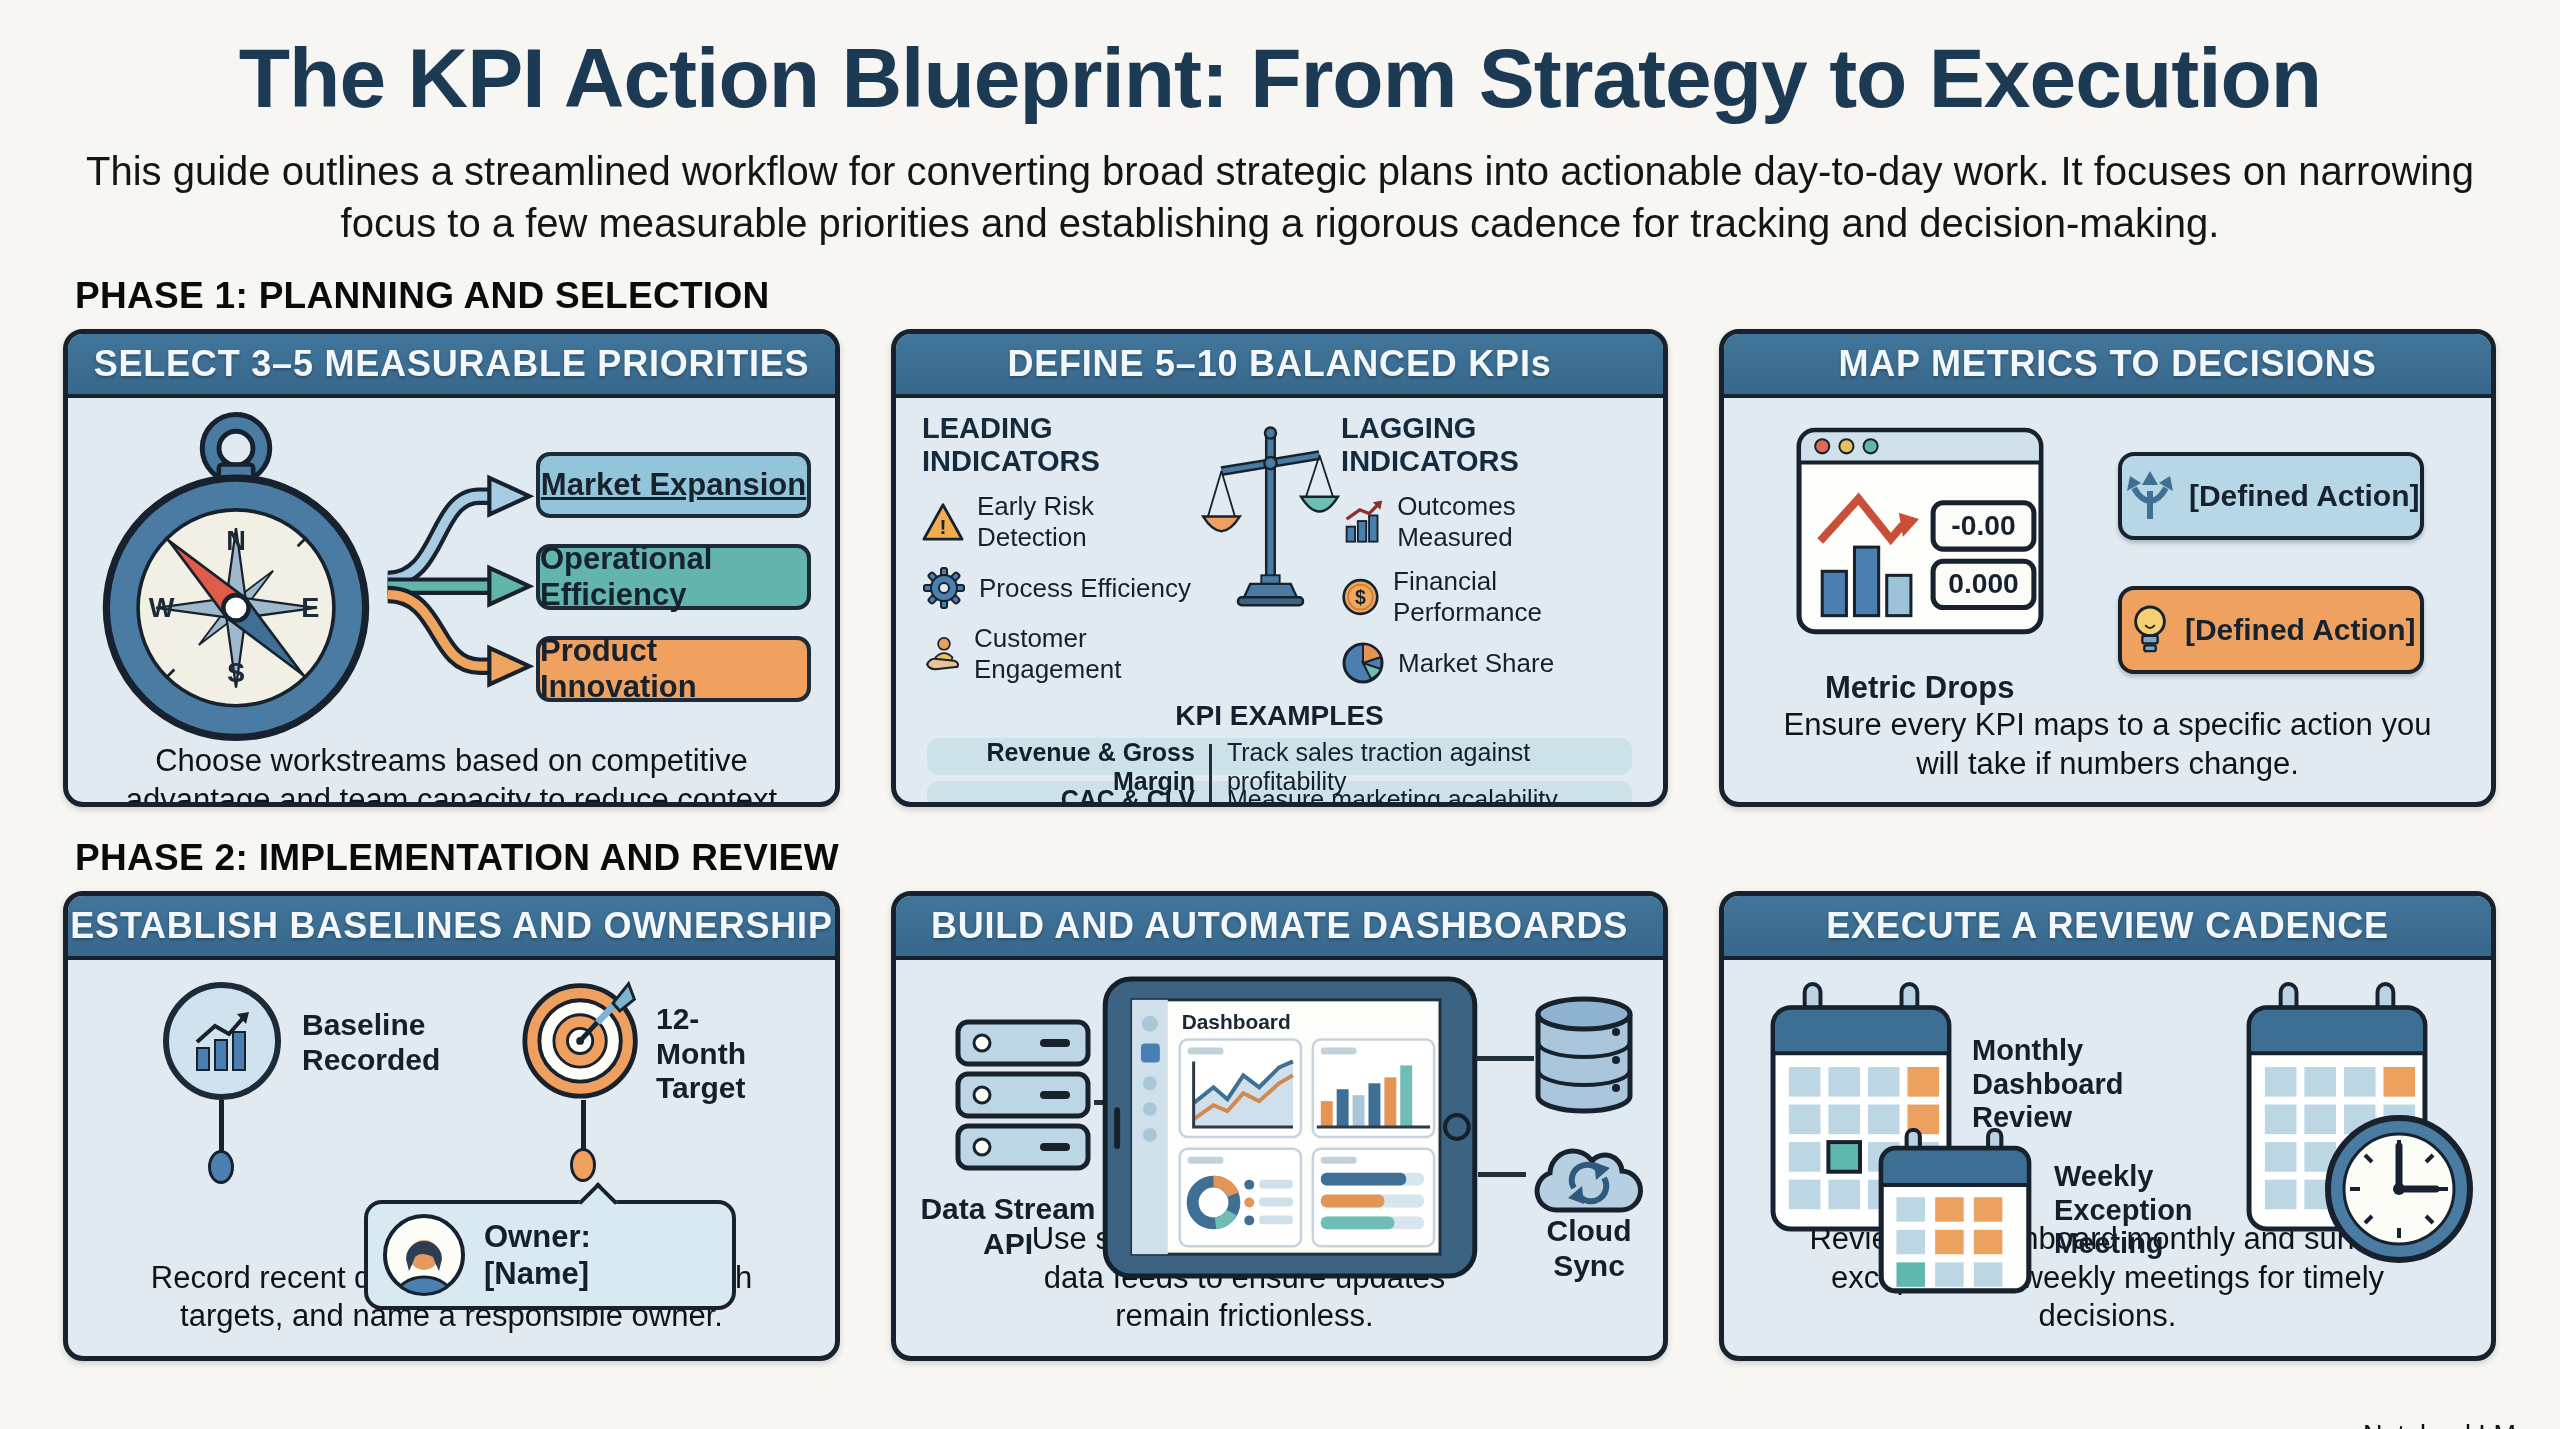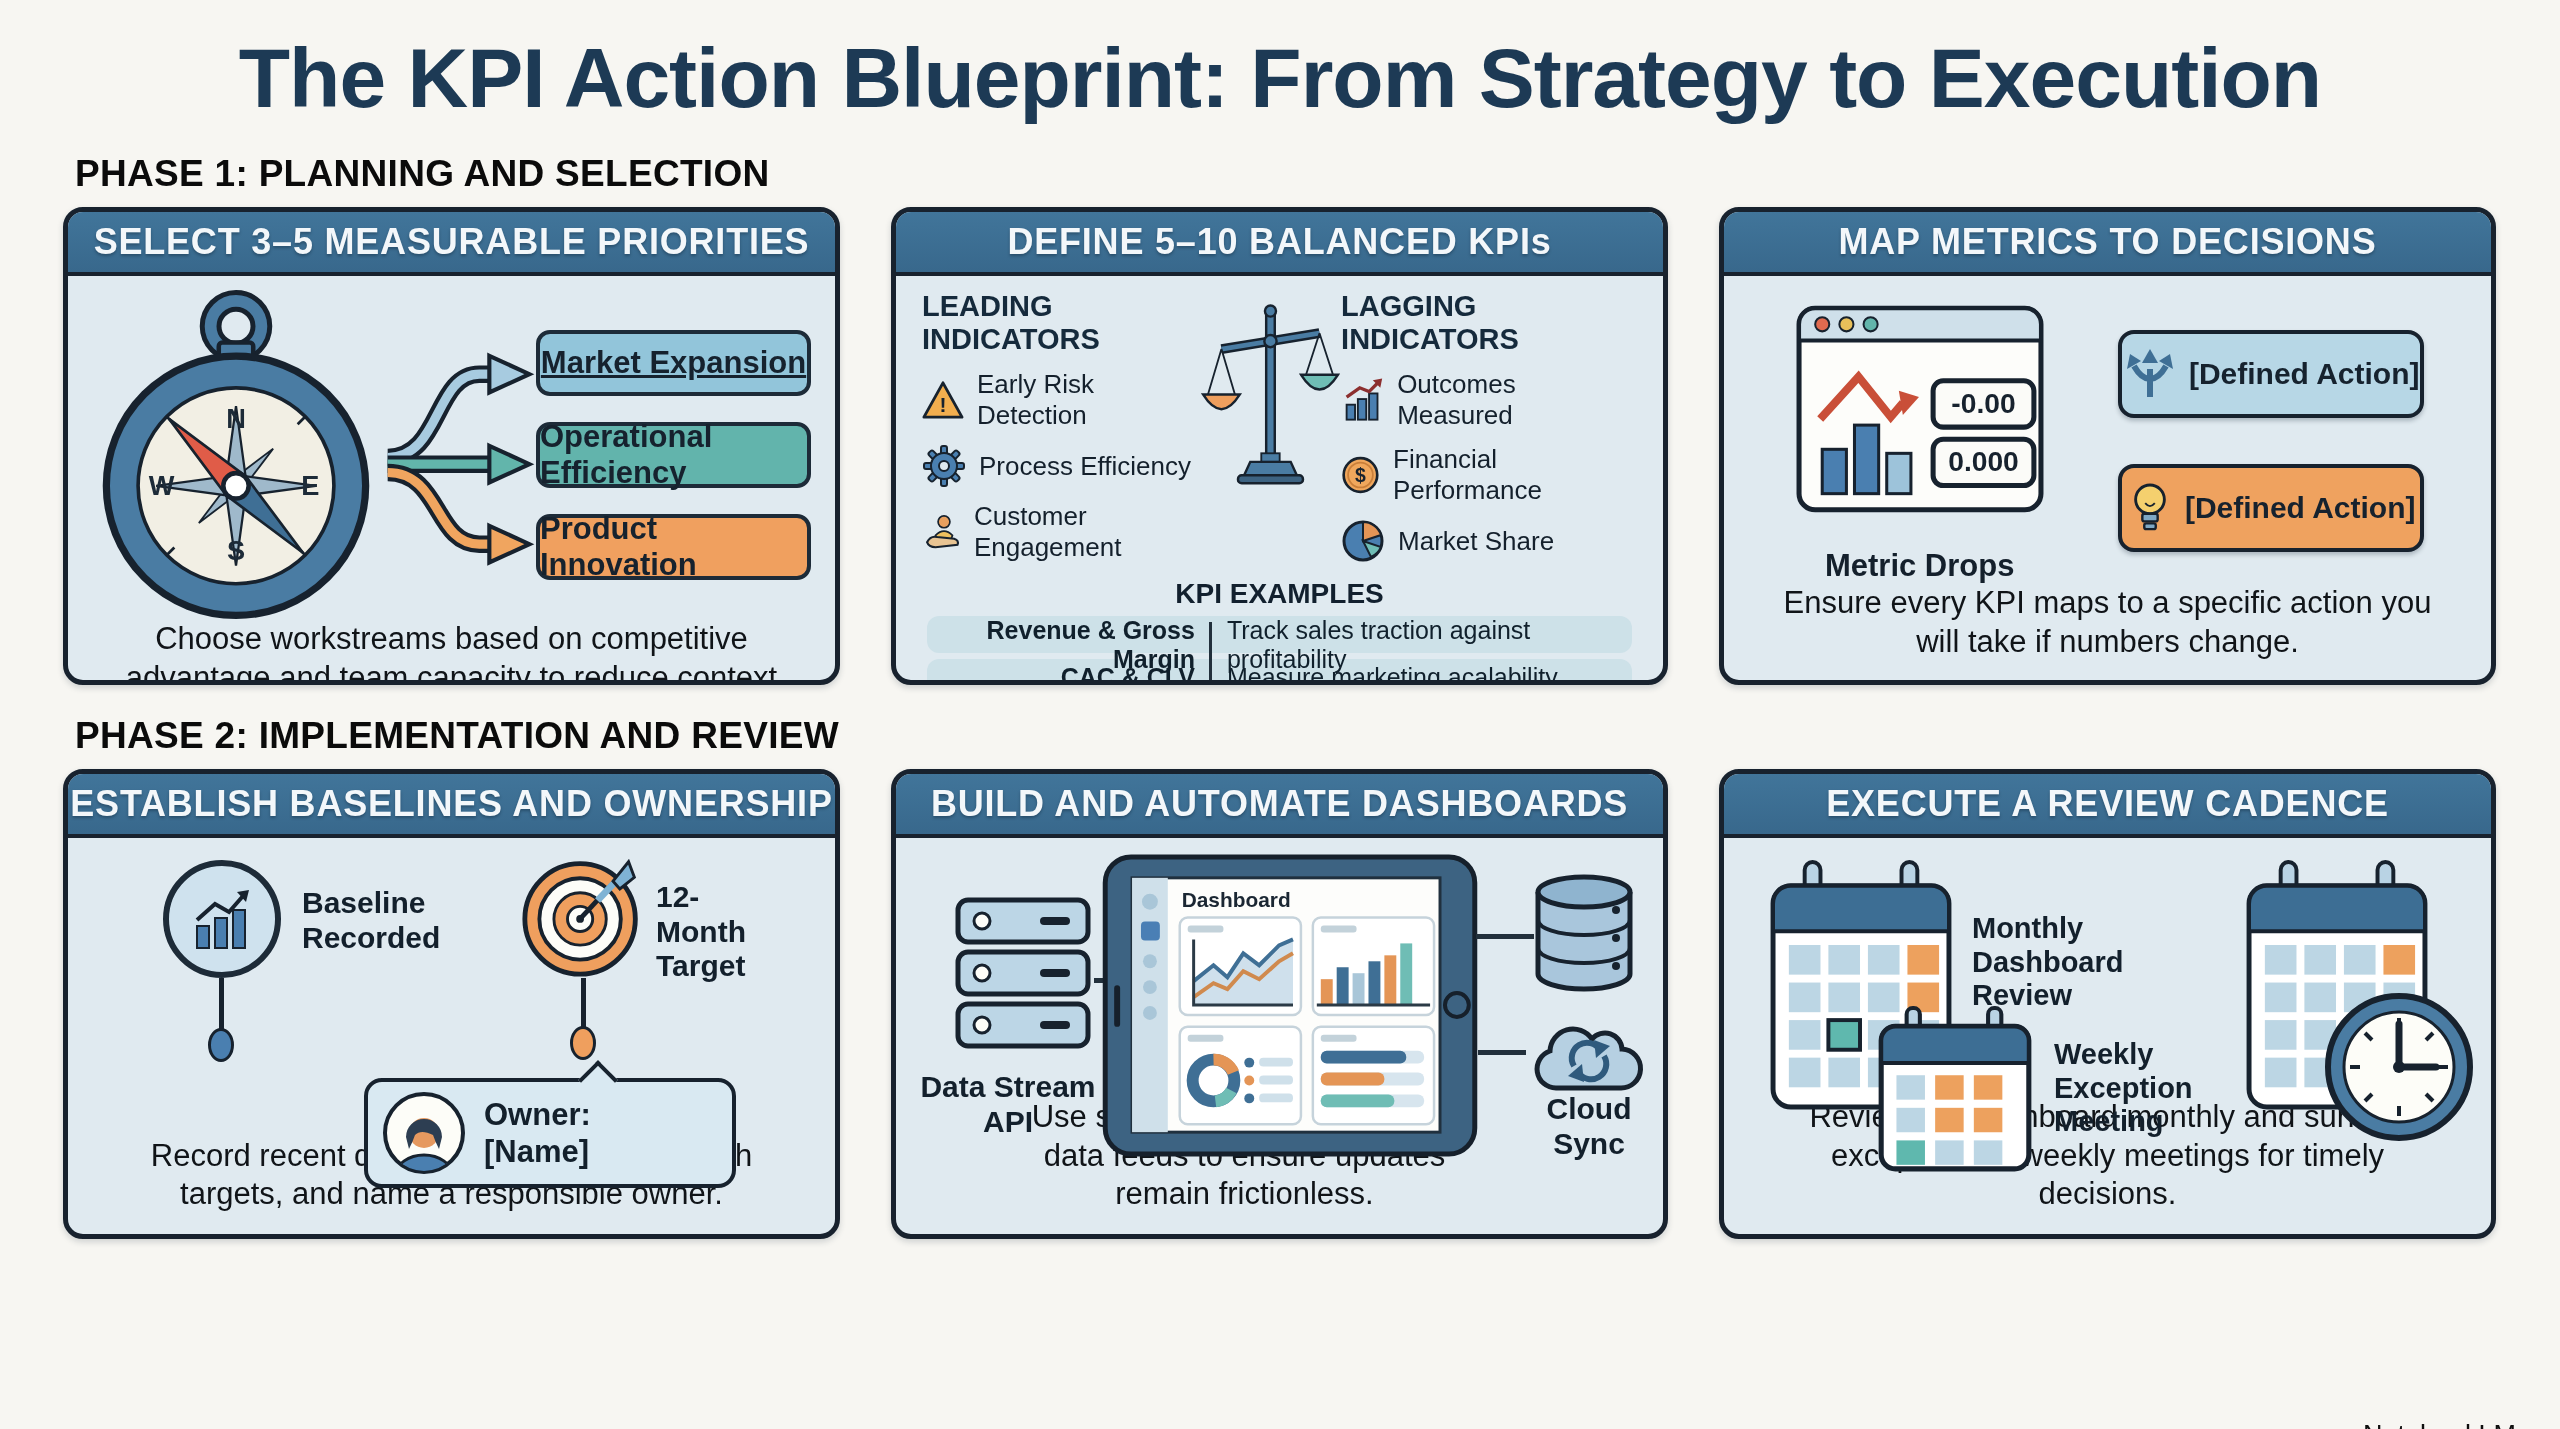--- a/index.html
+++ b/index.html
@@ -152,20 +152,21 @@
     display: flex; align-items: center; gap: 10px;
     font-size: 27px; font-weight: 500; color: #0f0f0f;
   }
 </style>
 </head>
 <body>
 
 <div id="canvas">
 
   <h1 class="page-title">The KPI Action Blueprint: From Strategy to Execution</h1>
+  <p class="page-subtitle">This guide outlines a streamlined workflow for converting broad strategic plans into actionable day-to-day work. It focuses on narrowing focus to a few measurable priorities and establishing a rigorous cadence for tracking and decision-making.</p>
 
   <div class="phase-label">PHASE 1: PLANNING AND SELECTION</div>
 
   <div class="row r1">
 
     <section class="card">
       <div class="card-header">SELECT 3–5 MEASURABLE PRIORITIES</div>
       <div class="card-body">
         <div class="c1-main">
           <svg width="300" height="330" viewBox="0 0 330 364">

